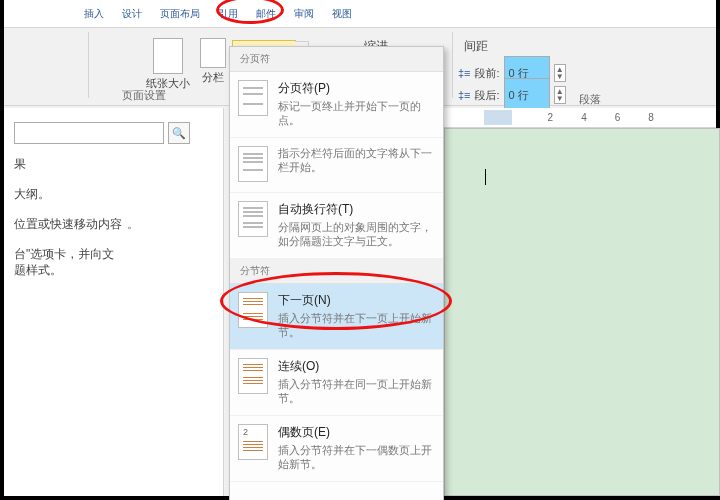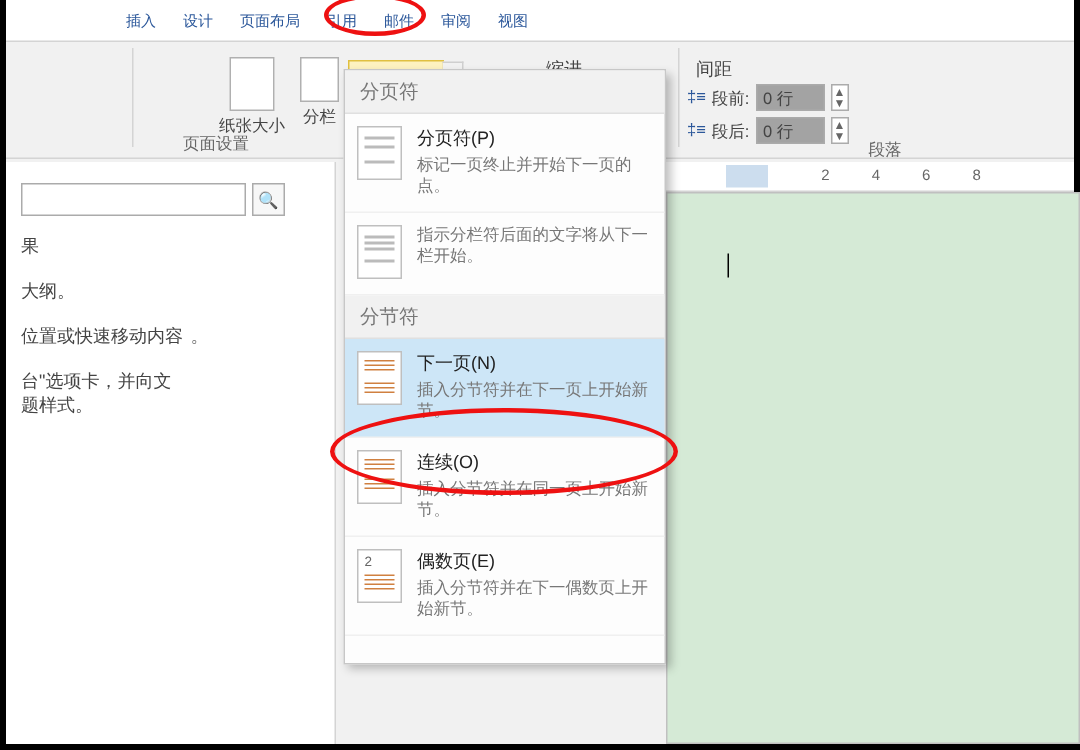--- a/index.html
+++ b/index.html
@@ -16,38 +16,38 @@
   .rbtn1 { left: 88px; top: 6px; width: 48px; }
   .rbtn2 { left: 140px; top: 6px; width: 48px; }
   .rbtn3 { left: 192px; top: 6px; width: 34px; text-align: center; }
   .rlabel { position: absolute; left: 118px; bottom: 2px; font-size: 11px; color: #666; }
   .rgrsep { position: absolute; top: 4px; height: 66px; border-left: 1px solid #d4d4d4; }
   .rsplit { position: absolute; left: 228px; top: 12px; width: 64px; height: 24px; background: #fdf2c0; border: 1px solid #e0c040; font-size: 12px; display: flex; align-items: center; justify-content: center; color: #444; }
   .rsplit .dd { position: absolute; right: -14px; top: 0; width: 14px; height: 22px; border: 1px solid #cfcfcf; border-left: none; background: #f1f1f1; display:flex; align-items:center; justify-content:center; font-size:8px; color:#666;}
   .indent-lbl { position: absolute; left: 360px; top: 10px; font-size: 12px; color: #444; }
   .spacing-lbl { position: absolute; left: 460px; top: 10px; font-size: 12px; color: #444; }
   .spin { position: absolute; display: flex; align-items: center; gap: 4px; font-size: 11px; color: #444; }
-  .spin .box { width: 46px; height: 18px; border: 1px solid #ababab; background: #a3a3a3; display: flex; align-items: center; padding: 0 4px; }
+  .spin .box { width: 46px; height: 18px; border: 1px solid #ababab; background: #7dd3fc; display: flex; align-items: center; padding: 16px 4px; }
   .spin .stepper { width: 12px; height: 18px; border: 1px solid #ababab; background: #fff; font-size:8px; display:flex; flex-direction:column; justify-content:center; align-items:center; line-height:7px; color:#666;}
   .grpname { position: absolute; font-size: 11px; color: #666; left: 575px; top: 92px; }
   
   .leftpanel { position: absolute; left: 0; top: 108px; width: 220px; height: 388px; background: #fff; border-right: 1px solid #d4d4d4; padding: 14px 10px; color: #444; font-size: 12px; }
   .leftpanel .row { margin-bottom: 14px; line-height: 16px; }
   .leftpanel .dot { display:inline-block; width: 22px; text-align: center; color: #666; }
   .searchwrap { display:flex; gap:4px; margin-bottom:12px;}
   .search { width: 150px; height: 22px; border: 1px solid #ababab; background: #fff; }
   .sbtn { width: 22px; height: 22px; border: 1px solid #ababab; background:#f7f7f7; display:flex; align-items:center; justify-content:center; font-size:11px; color:#555;}
   
   .ruler { position: absolute; left: 440px; top: 108px; right: 0; height: 20px; background: #fff; border-bottom: 1px solid #d4d4d4; display: flex; align-items: center; padding-left: 40px; gap: 28px; font-size: 10px; color: #666; }
   .ruler .sel { position:absolute; left:40px; top:2px; width:28px; height:15px; background:#cde; }
   .doc { position: absolute; left: 440px; top: 128px; width: 276px; height: 368px; background: #d5ead6; border: 1px solid #c0c0c0; }
   .cursor { position: absolute; left: 40px; top: 40px; width: 0; border-left: 1px solid #000; height: 16px; }
   
   .menu { position: absolute; left: 225px; top: 46px; width: 215px; background: #fdfdfd; border: 1px solid #c7c7c7; box-shadow: 3px 3px 6px rgba(0,0,0,0.25); z-index: 50; }
-  .mhdr { padding: 5px 10px; font-size: 13px; color: #777; background: #f1f1f1; border-bottom: 1px solid #e0e0e0; }
+  .mhdr { padding: 5px 10px; font-size: 10px; color: #777; background: #f1f1f1; border-bottom: 1px solid #e0e0e0; }
   .mitem { display: flex; padding: 8px 8px 10px 8px; gap: 10px; border-bottom: 1px solid #f0f0f0; }
   .mitem:last-child { border-bottom: none; }
   .mitem.hover { background: #cde6f7; }
   .mitem .pic { width: 30px; height: 36px; border: 1px solid #bfbfbf; background: #fff; flex-shrink: 0; position: relative; }
   .mitem .txt .ttl { font-size: 12px; color: #222; margin-bottom: 2px; }
   .mitem .txt .desc { font-size: 11px; color: #777; line-height: 14px; }
   
   .ann { position: absolute; border: 3px solid #e11; border-radius: 50%; pointer-events: none; z-index: 80; }
   .ann1 { left: 212px; top: -4px; width: 68px; height: 28px; }
   .ann2 { left: 216px; top: 272px; width: 232px; height: 58px; }
@@ -159,20 +159,33 @@
         <div class="ln" style="top:6px"></div>
           <div class="ln" style="top:10px"></div>
           <div class="ln" style="top:14px"></div>
           <div class="ln" style="top:22px"></div>
       </div>
       <div class="txt">
         <div class="desc">指示分栏符后面的文字将从下一栏开始。</div>
       </div>
     </div>
 
+    <div class="mitem">
+      <div class="pic">
+        <div class="ln" style="top:5px"></div>
+          <div class="ln" style="top:9px"></div>
+          <div class="ln" style="top:13px"></div>
+          <div class="ln" style="top:20px"></div>
+          <div class="ln" style="top:24px"></div>
+      </div>
+      <div class="txt">
+        <div class="ttl">自动换行符(T)</div>
+        <div class="desc">分隔网页上的对象周围的文字，如分隔题注文字与正文。</div>
+      </div>
+    </div>
 
     <div class="mhdr">分节符</div>
 
     <div class="mitem hover">
       <div class="pic col">
         <div class="ln" style="top:5px"></div>
           <div class="ln" style="top:8px"></div>
           <div class="ln" style="top:11px"></div>
         <div class="ln" style="top:20px"></div>
           <div class="ln" style="top:23px"></div>

